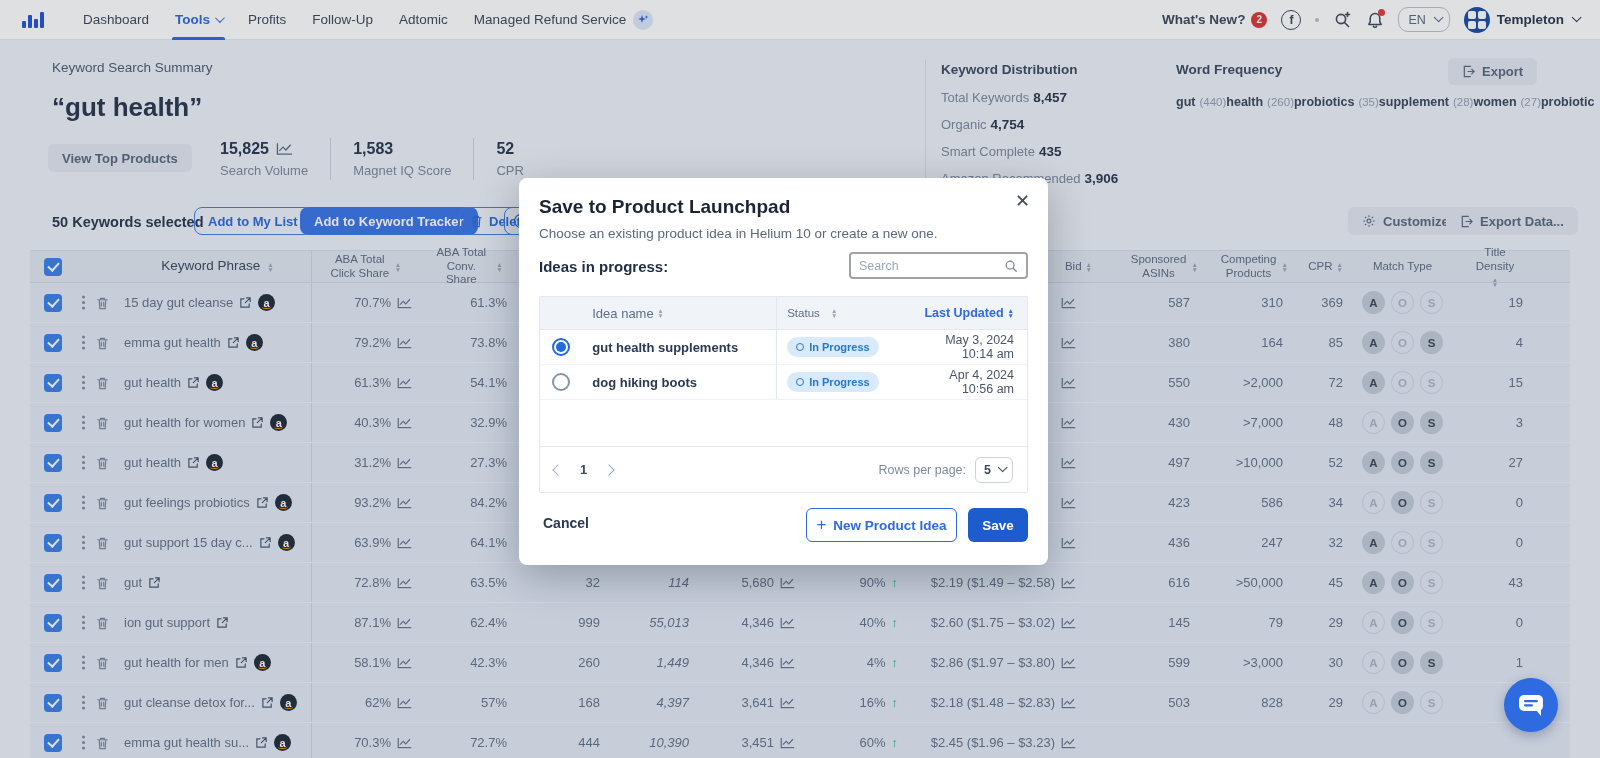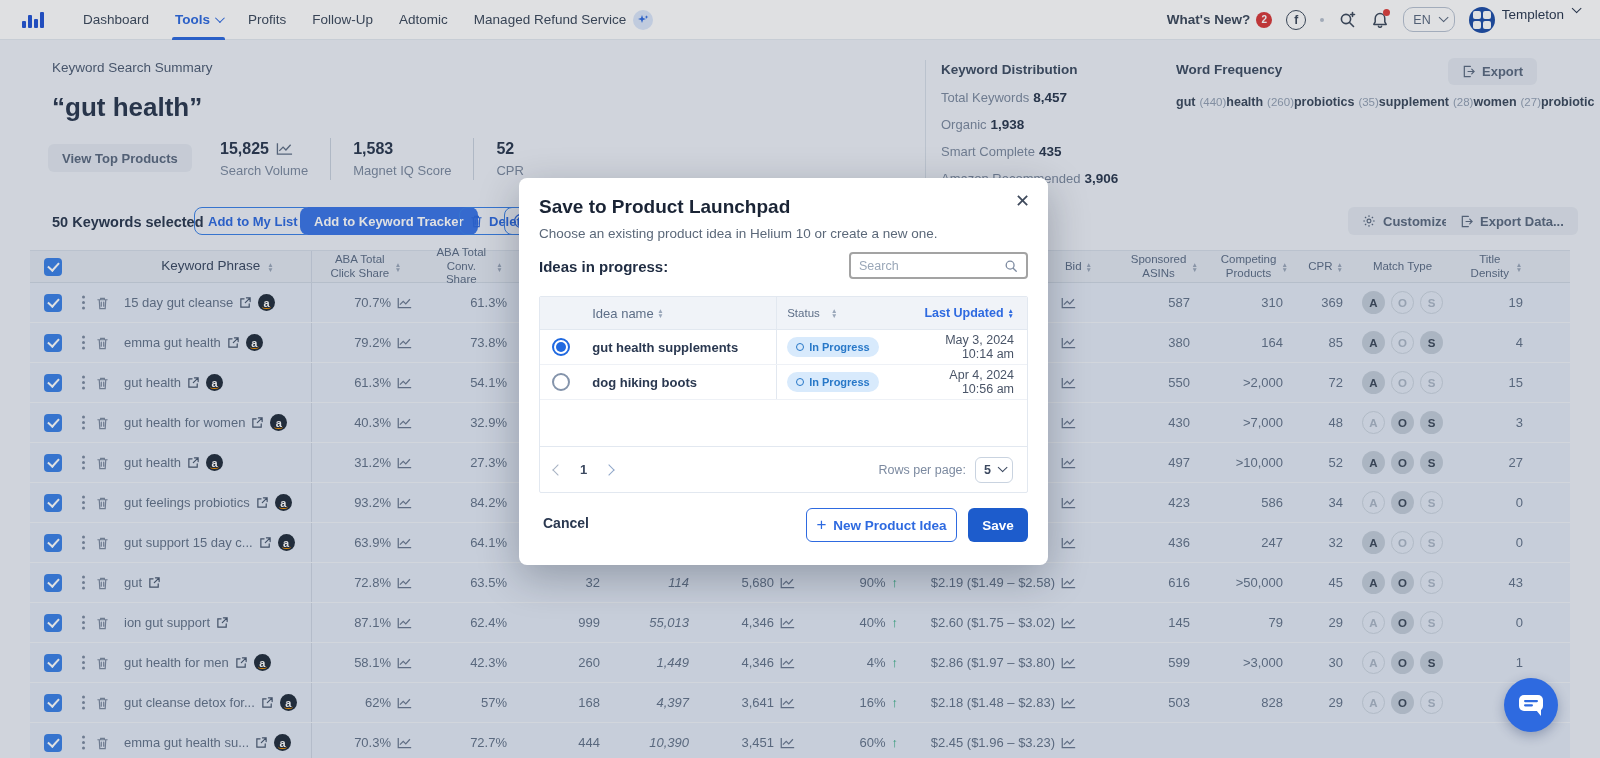--- a/index.html
+++ b/index.html
@@ -18,21 +18,21 @@
   .nav-right { margin-left:auto; display:flex; align-items:center; gap:14px; }
   .whats-new { display:flex; align-items:center; gap:6px; font-size:13.5px; color:#3d4a5c; font-weight:bold; cursor:pointer; }
   .red-badge { width:16px; height:16px; border-radius:50%; background:#d93a3a; color:#fff; font-size:10px; font-weight:bold; display:flex; align-items:center; justify-content:center; }
   .f-circle { width:20px; height:20px; border-radius:50%; border:1.6px solid #3d4a5c; color:#3d4a5c; font-size:12px; font-weight:bold; display:flex; align-items:center; justify-content:center; cursor:pointer; }
   .tiny-dot { width:4px; height:4px; border-radius:50%; background:#b7c1cf; }
   .icon-btn { position:relative; display:flex; align-items:center; cursor:pointer; color:#3d4a5c; }
   .bell-dot { position:absolute; top:-2px; right:-1px; width:7px; height:7px; border-radius:50%; background:#e0413d; }
   .lang-box { display:flex; align-items:center; gap:7px; border:1px solid #b9c3d2; border-radius:10px; height:25px; padding:0 9px; font-size:12.5px; color:#5b6a80; cursor:pointer; }
   .avatar { width:26px; height:26px; border-radius:50%; background:#1e4fa8; display:grid; grid-template-columns:8px 8px; grid-template-rows:8px 8px; gap:2px; place-content:center; }
   .avatar i { background:#fff; border-radius:2px; }
-  .user { display:flex; align-items:flex-start; gap:7px; font-size:13.5px; color:#2b3950; font-weight:normal; cursor:pointer; }
+  .user { display:flex; align-items:center; gap:7px; font-size:13.5px; color:#2b3950; font-weight:bold; cursor:pointer; }
 
   
   .lbl-sm { font-size:13.5px; color:#4e5d75; }
   .query-title { position:absolute; left:52px; top:92px; font-size:26px; font-weight:bold; color:#2b3950; }
   .chip-btn { display:inline-flex; align-items:center; gap:7px; background:#e2e7f0; border-radius:6px; color:#5b6a80; font-size:13px; font-weight:bold; padding:0 14px; height:28px; cursor:pointer; border:none; }
   .stats { position:absolute; left:220px; top:138px; display:flex; align-items:center; }
   .stat { padding:0 22px; }
   .stat:first-child { padding-left:0; }
   .stat-val { font-size:16px; font-weight:bold; color:#2b3950; display:flex; align-items:center; gap:7px; }
   .stat-lbl { font-size:13px; color:#7c8aa0; margin-top:5px; }
@@ -209,21 +209,21 @@
         </div>
       <div class="stat-lbl">CPR</div>
     </div>
   </div>
 
   <div style="position:absolute;left:925px;top:60px;width:1px;height:126px;background:#d4dce7;"></div>
 
   <div style="position:absolute;left:941px;top:62px;font-size:13.5px;font-weight:bold;color:#3e4d63;">Keyword Distribution</div>
   <div style="position:absolute;left:941px;top:90px;">
     <div class="dist-item"><span>Total Keywords</span><b>8,457</b></div>
-    <div class="dist-item"><span>Organic</span><b>1,938</b></div>
+    <div class="dist-item"><span>Organic</span><b>4,754</b></div>
     <div class="dist-item"><span>Smart Complete</span><b>435</b></div>
     <div class="dist-item"><span>Amazon Recommended</span><b>3,906</b></div>
   </div>
 
   <div style="position:absolute;left:1176px;top:62px;font-size:13.5px;font-weight:bold;color:#3e4d63;">Word Frequency</div>
   <button class="chip-btn" style="position:absolute;left:1448px;top:58px;height:27px;">
     <svg width="13" height="13" viewBox="0 0 14 14" fill="none" stroke="#5b6a80" stroke-width="1.3" stroke-linecap="round">
         <path d="M9 12.5H2.5v-11H9"></path>
         <path d="M6.5 7h6M10.5 4.5L13 7l-2.5 2.5"></path>
       </svg>
@@ -315,21 +315,21 @@
     <div class="hc c-cpr">
         <span>CPR</span>
         <span class="sort">
           <i>▲</i>
           <i>▼</i>
         </span>
       </div>
     <div class="hc c-match">
         <span>Match Type</span>
       </div>
-    <div class="hc c-dens" style="justify-content:center;padding:0;">
+    <div class="hc c-dens" style="justify-content:center;padding:0;flex-direction:column;">
         <span style="max-width:44px;">Title Density</span>
         <span class="sort">
           <i>▲</i>
           <i>▼</i>
         </span>
       </div>
     <div class="hc c-pad"></div>
   </div>
 
   <div class="rows" id="krows">

